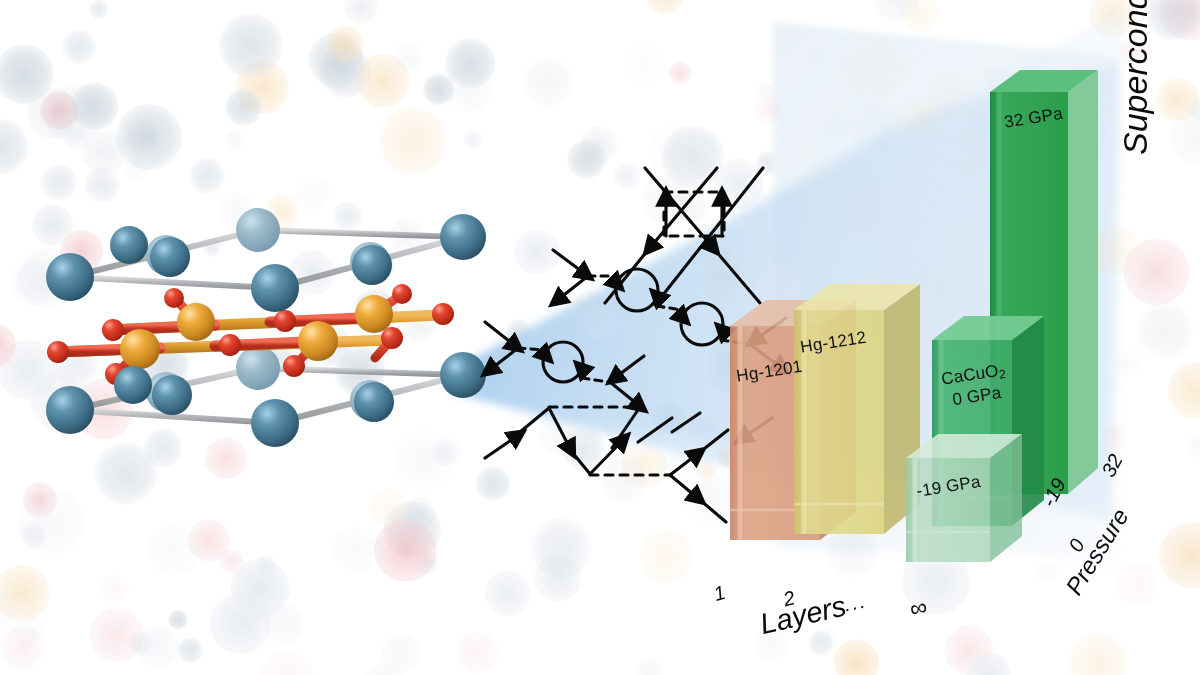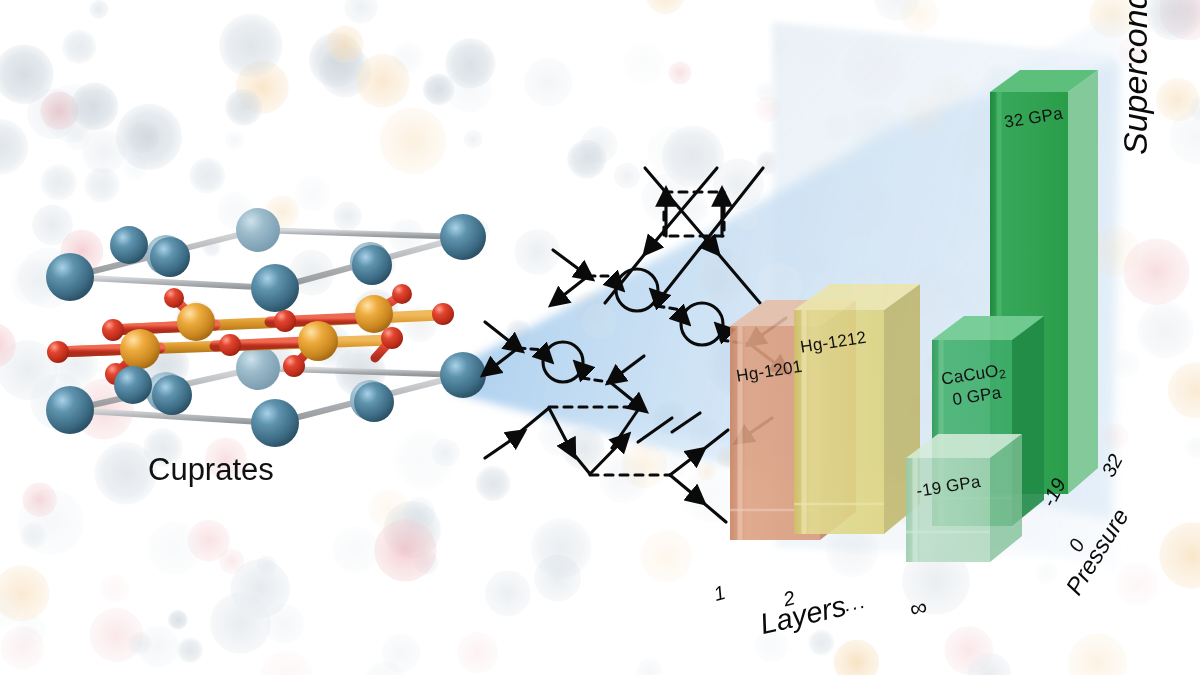--- a/index.html
+++ b/index.html
@@ -587,21 +587,20 @@
 
     <g>
       <polygon points="990,458 1022,434 1022,536 990,562" fill="#7fbf96" opacity="0.78"></polygon>
       <polygon points="906,458 990,458 1022,434 938,434" fill="#d4ead9" opacity="0.88"></polygon>
       <polygon points="906,458 990,458 990,562 906,562" fill="url(#f4)"></polygon>
       <line x1="915" y1="458" x2="915" y2="562" stroke="#dbeee1" stroke-width="5" opacity="0.5"></line>
       <line x1="906" y1="532" x2="990" y2="532" stroke="#d2e9da" stroke-width="2.5" opacity="0.55"></line>
     </g>
   </svg>
 
-  <div class="lbl" id="cuprates-label">Cuprates</div>
 
   <div class="lbl bar-label" id="lab-hg1201">Hg-1201</div>
 
   <div class="lbl bar-label" id="lab-hg1212">Hg-1212</div>
 
   <div class="lbl bar-label" id="lab-cacuo2"><span>CaCuO</span><sub>2</sub><br><span>0 GPa</span></div>
 
   <div class="lbl bar-label" id="lab-neg19">-19 GPa</div>
 
   <div class="lbl bar-label" id="lab-32gpa">32 GPa</div>

